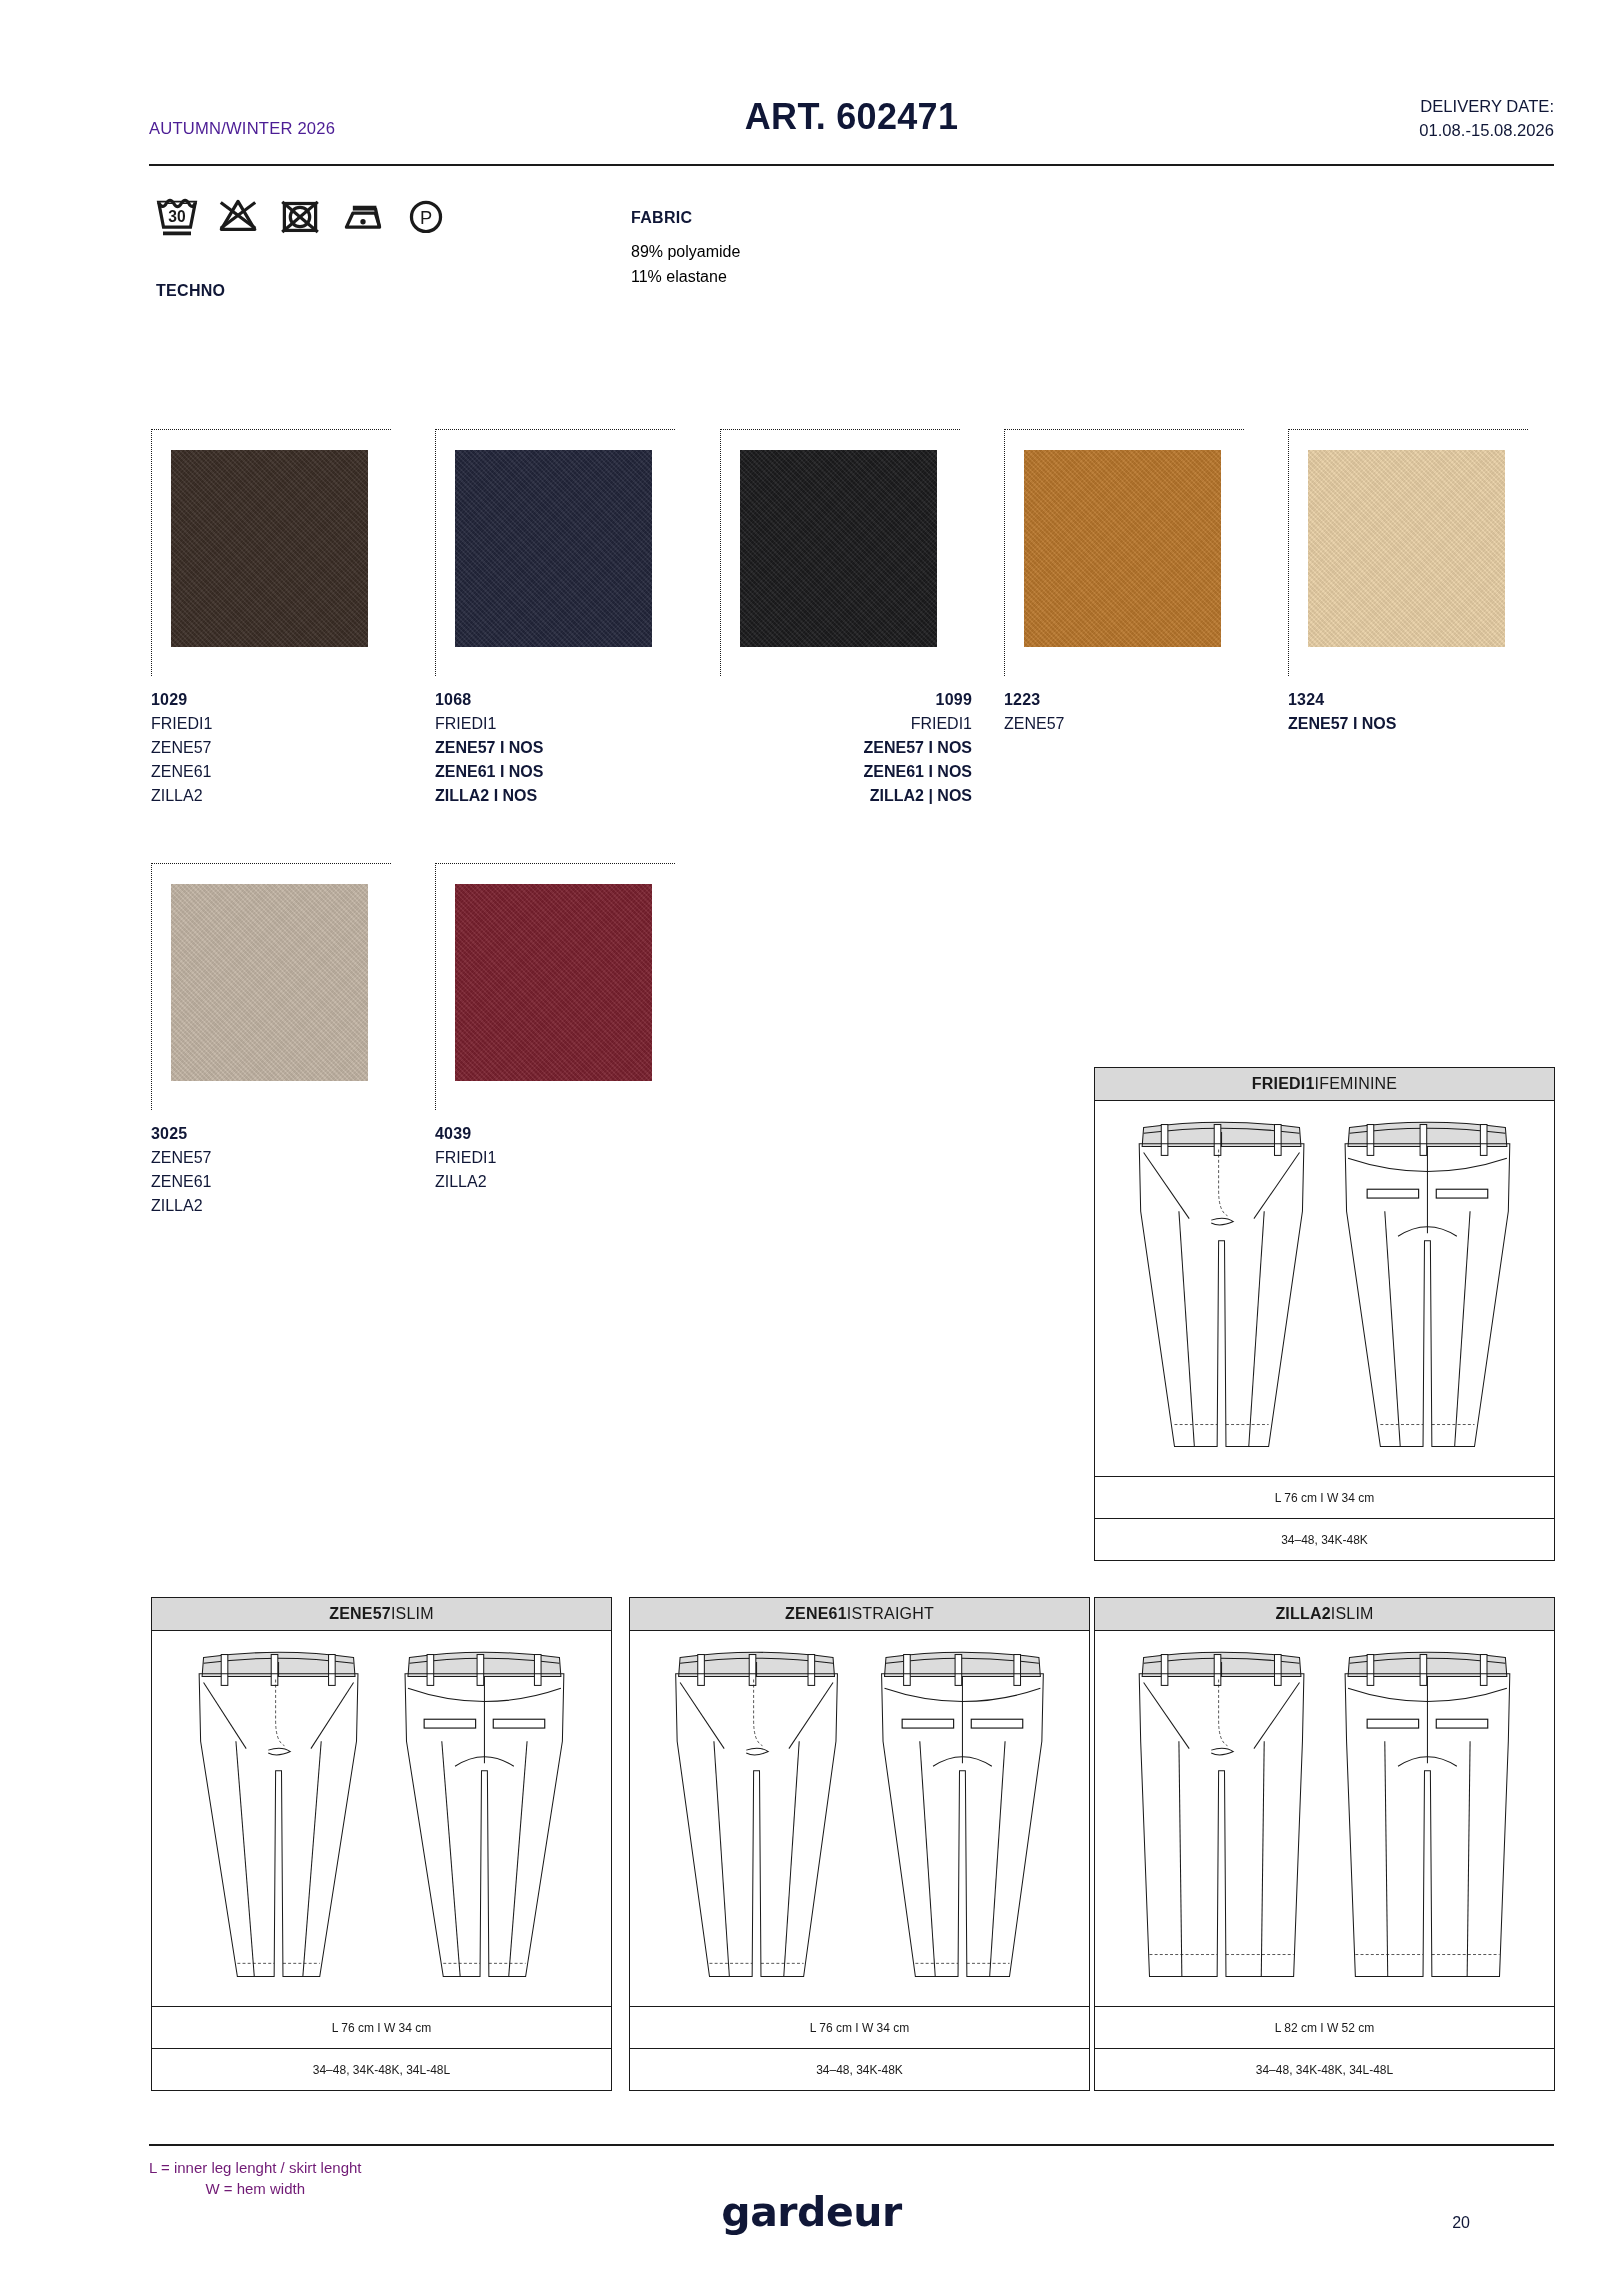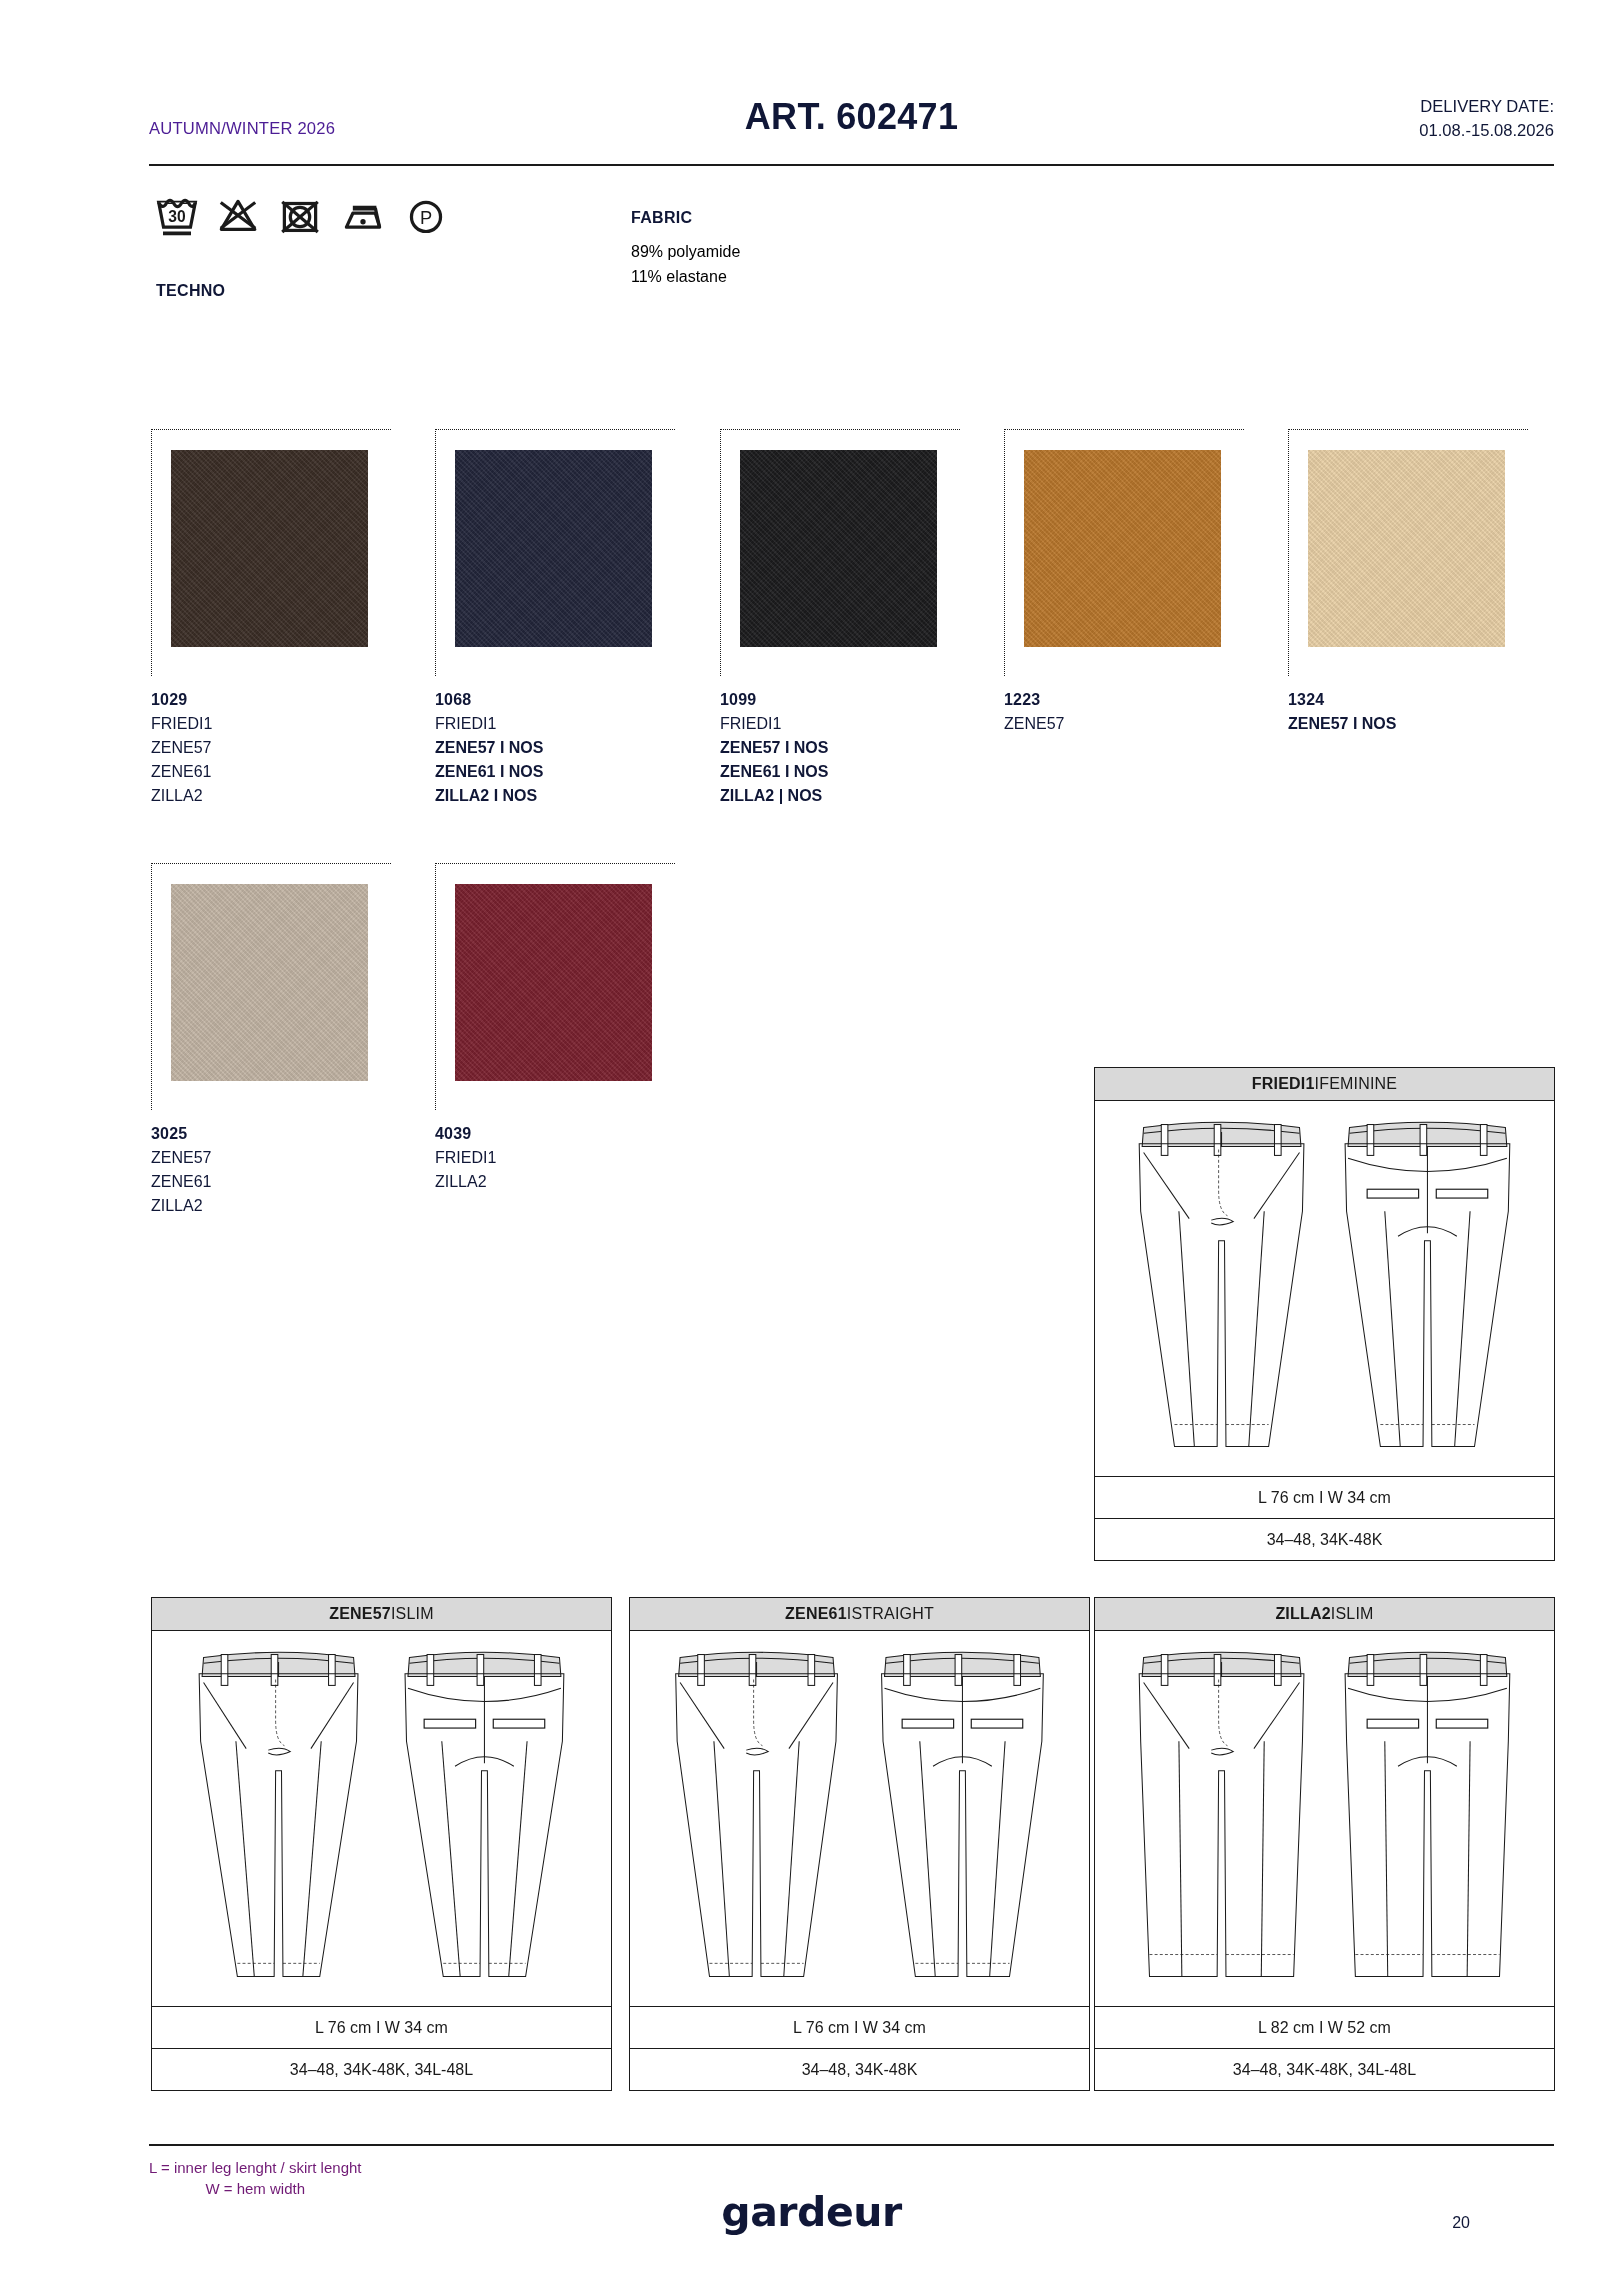--- a/index.html
+++ b/index.html
@@ -183,21 +183,21 @@
     width: 100%;
     background: #ffffff;
   }
   .fit-draw svg { display: block; width: 100%; height: 100%; }
   .fit-spec {
     height: 42px;
     border-top: 1.6px solid #1a1a1a;
     display: flex;
     align-items: center;
     justify-content: center;
-    font-size: 16px;
+    font-size: 12px;
     color: #1a1a1a;
     white-space: nowrap;
   }
 
   
   .footer-rule {
     position: absolute;
     left: 149px;
     top: 2144px;
     width: 1405px;
@@ -310,21 +310,21 @@
             <div class="swatch-chip" style="background: repeating-linear-gradient(45deg, rgba(255, 255, 255, 0.055) 0px, rgba(255, 255, 255, 0.055) 1.6px, rgba(0, 0, 0, 0.055) 1.6px, rgba(0, 0, 0, 0.055) 3.8px), repeating-linear-gradient(-45deg, rgba(255, 255, 255, 0.035) 0px, rgba(255, 255, 255, 0.035) 1.1px, rgba(0, 0, 0, 0.04) 1.1px, rgba(0, 0, 0, 0.04) 2.7px), rgb(34, 37, 58);"></div>
           </div>
           <div class="swatch-meta">
             <div class="swatch-code">1068</div>
             <div class="swatch-fit">FRIEDI1</div>
             <div class="swatch-fit bold">ZENE57 I NOS</div>
             <div class="swatch-fit bold">ZENE61 I NOS</div>
             <div class="swatch-fit bold">ZILLA2 I NOS</div>
           </div>
         </div>
-        <div class="swatch-cell" style="left: 569px;">
+        <div class="swatch-cell" style="left: 569px; text-align: right;">
           <div class="swatch-frame">
             <div class="swatch-chip" style="background: repeating-linear-gradient(45deg, rgba(255, 255, 255, 0.055) 0px, rgba(255, 255, 255, 0.055) 1.6px, rgba(0, 0, 0, 0.055) 1.6px, rgba(0, 0, 0, 0.055) 3.8px), repeating-linear-gradient(-45deg, rgba(255, 255, 255, 0.035) 0px, rgba(255, 255, 255, 0.035) 1.1px, rgba(0, 0, 0, 0.04) 1.1px, rgba(0, 0, 0, 0.04) 2.7px), rgb(27, 27, 29);"></div>
           </div>
           <div class="swatch-meta">
             <div class="swatch-code">1099</div>
             <div class="swatch-fit">FRIEDI1</div>
             <div class="swatch-fit bold">ZENE57 I NOS</div>
             <div class="swatch-fit bold">ZENE61 I NOS</div>
             <div class="swatch-fit bold">ZILLA2 | NOS</div>
           </div>

